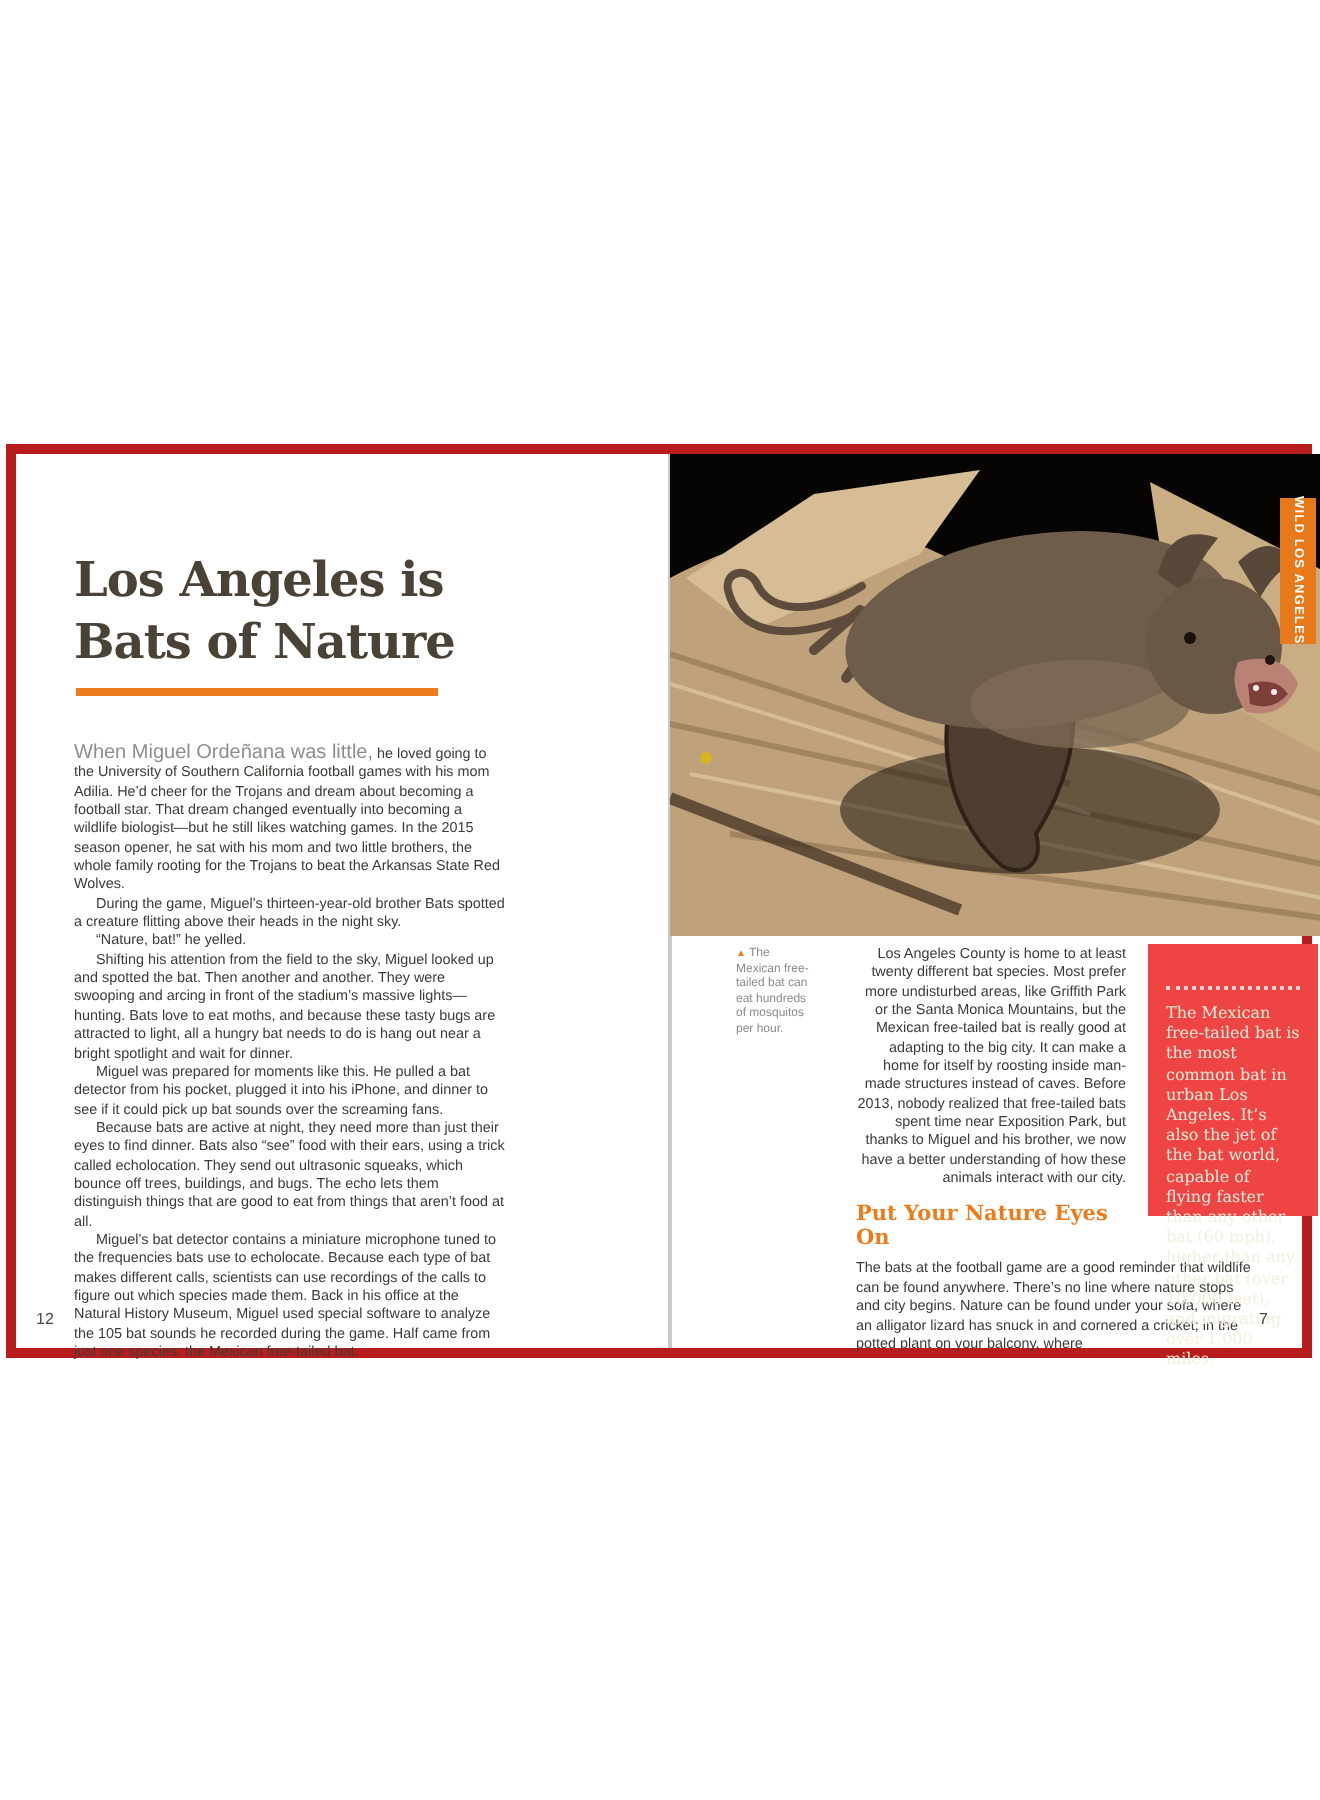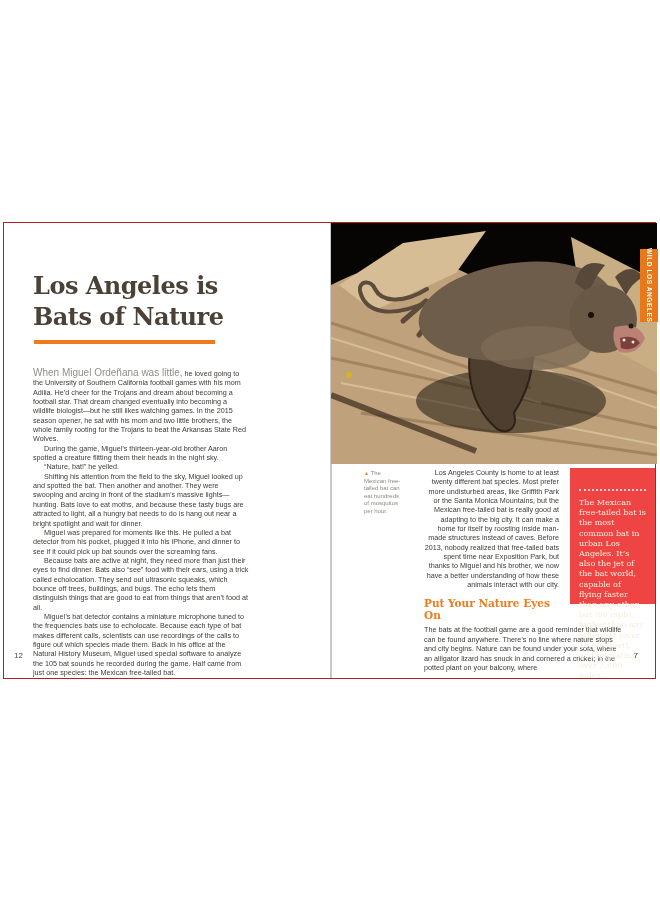--- a/index.html
+++ b/index.html
@@ -1,19 +1,19 @@
 <!DOCTYPE html>
 <html><head>
 <meta charset="utf-8">
 <style>
   html,body{margin:0;padding:0;background:#ffffff;}
   .canvas{position:relative;width:660px;height:900px;background:#ffffff;overflow:hidden;
           font-family:"Liberation Sans",sans-serif;}
   .spread{position:absolute;left:3px;top:222px;width:653px;height:457px;background:#fff;
-          border:1px solid #b91c1c;box-sizing:border-box;}
+          border:5px solid #b91c1c;box-sizing:border-box;}
   .gutter{position:absolute;left:326px;top:0;width:2px;height:100%;background:#c9c9c9;}
 
   
   .title{position:absolute;left:29px;top:47px;font-family:"DejaVu Serif",serif;font-weight:bold;
          font-size:24px;line-height:31px;color:#4b4237;letter-spacing:-0.5px;}
   .rule{position:absolute;left:30px;top:117px;width:181px;height:4px;background:#ee7b1c;}
   .bodyblock{position:absolute;left:29px;top:145px;width:217px;font-size:7.2px;line-height:9.35px;
              color:#3e3b37;}
   .bodyblock p{margin:0;}
   .bodyblock p.ind{text-indent:11px;}
@@ -53,21 +53,21 @@
     <div class="gutter"></div>
 
     <div class="title">
       <div>Los Angeles is</div>
       <div>Bats of Nature</div>
     </div>
     <div class="rule"></div>
 
     <div class="bodyblock">
       <p><span class="leadin">When Miguel Ordeñana was little,</span> <span>he loved going to the University of Southern California football games with his mom Adilia. He’d cheer for the Trojans and dream about becoming a football star. That dream changed eventually into becoming a wildlife biologist—but he still likes watching games. In the 2015 season opener, he sat with his mom and two little brothers, the whole family rooting for the Trojans to beat the Arkansas State Red Wolves.</span></p>
-      <p class="ind">During the game, Miguel’s thirteen-year-old brother Aaron spotted a creature flitting them their heads in the night sky.</p>
+      <p class="ind">During the game, Miguel’s thirteen-year-old brother Bats spotted a creature flitting above their heads in the night sky.</p>
       <p class="ind">“Nature, bat!” he yelled.</p>
       <p class="ind">Shifting his attention from the field to the sky, Miguel looked up and spotted the bat. Then another and another. They were swooping and arcing in front of the stadium’s massive lights—hunting. Bats love to eat moths, and because these tasty bugs are attracted to light, all a hungry bat needs to do is hang out near a bright spotlight and wait for dinner.</p>
       <p class="ind">Miguel was prepared for moments like this. He pulled a bat detector from his pocket, plugged it into his iPhone, and dinner to see if it could pick up bat sounds over the screaming fans.</p>
       <p class="ind">Because bats are active at night, they need more than just their eyes to find dinner. Bats also “see” food with their ears, using a trick called echolocation. They send out ultrasonic squeaks, which bounce off trees, buildings, and bugs. The echo lets them distinguish things that are good to eat from things that aren’t food at all.</p>
       <p class="ind">Miguel’s bat detector contains a miniature microphone tuned to the frequencies bats use to echolocate. Because each type of bat makes different calls, scientists can use recordings of the calls to figure out which species made them. Back in his office at the Natural History Museum, Miguel used special software to analyze the 105 bat sounds he recorded during the game. Half came from just one species: the Mexican free-tailed bat.</p>
     </div>
 
     <div class="pagenum left">12</div>
 
     <div class="photo">

